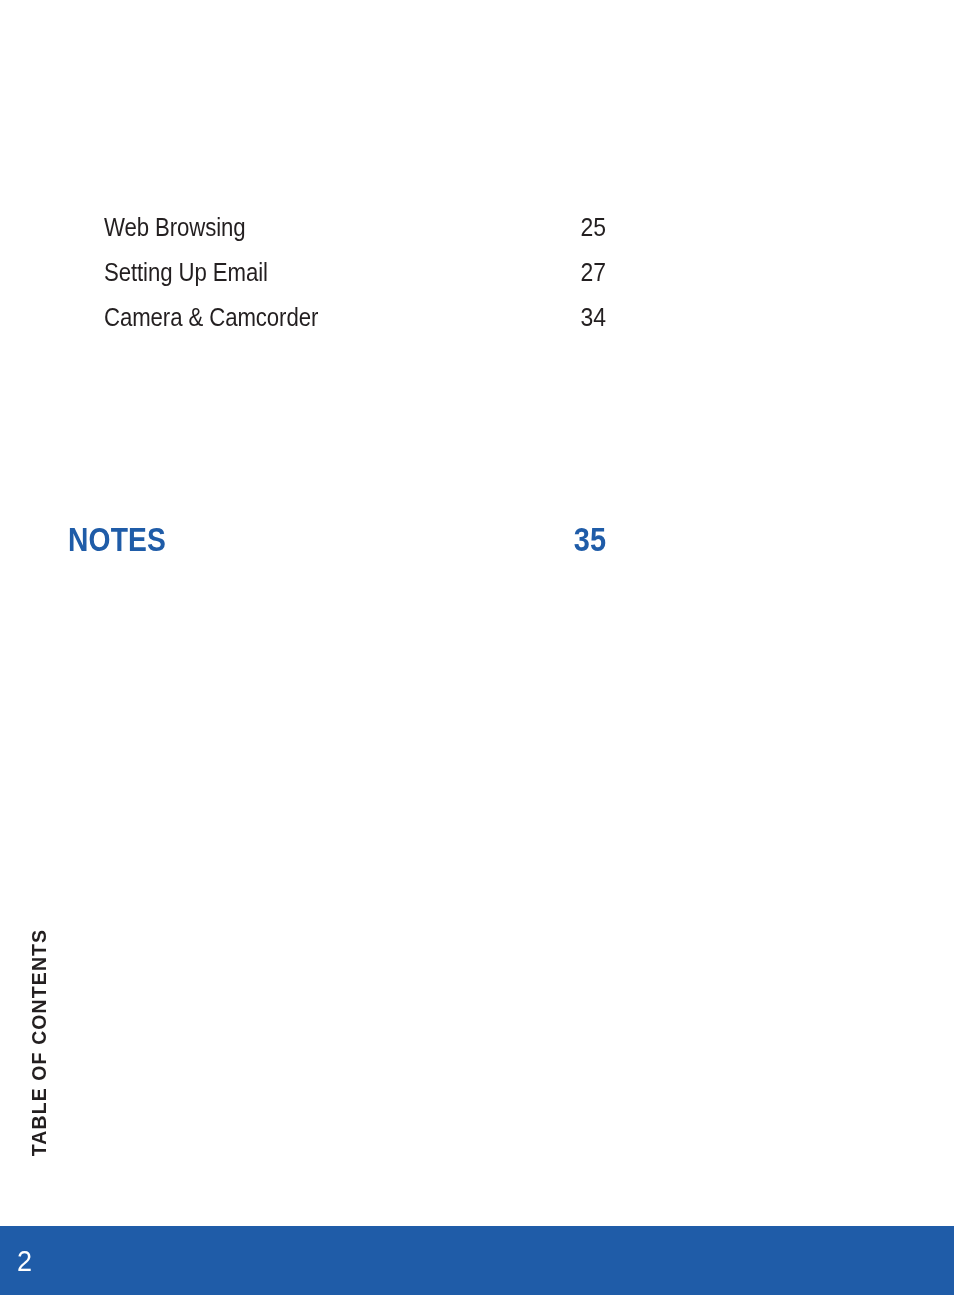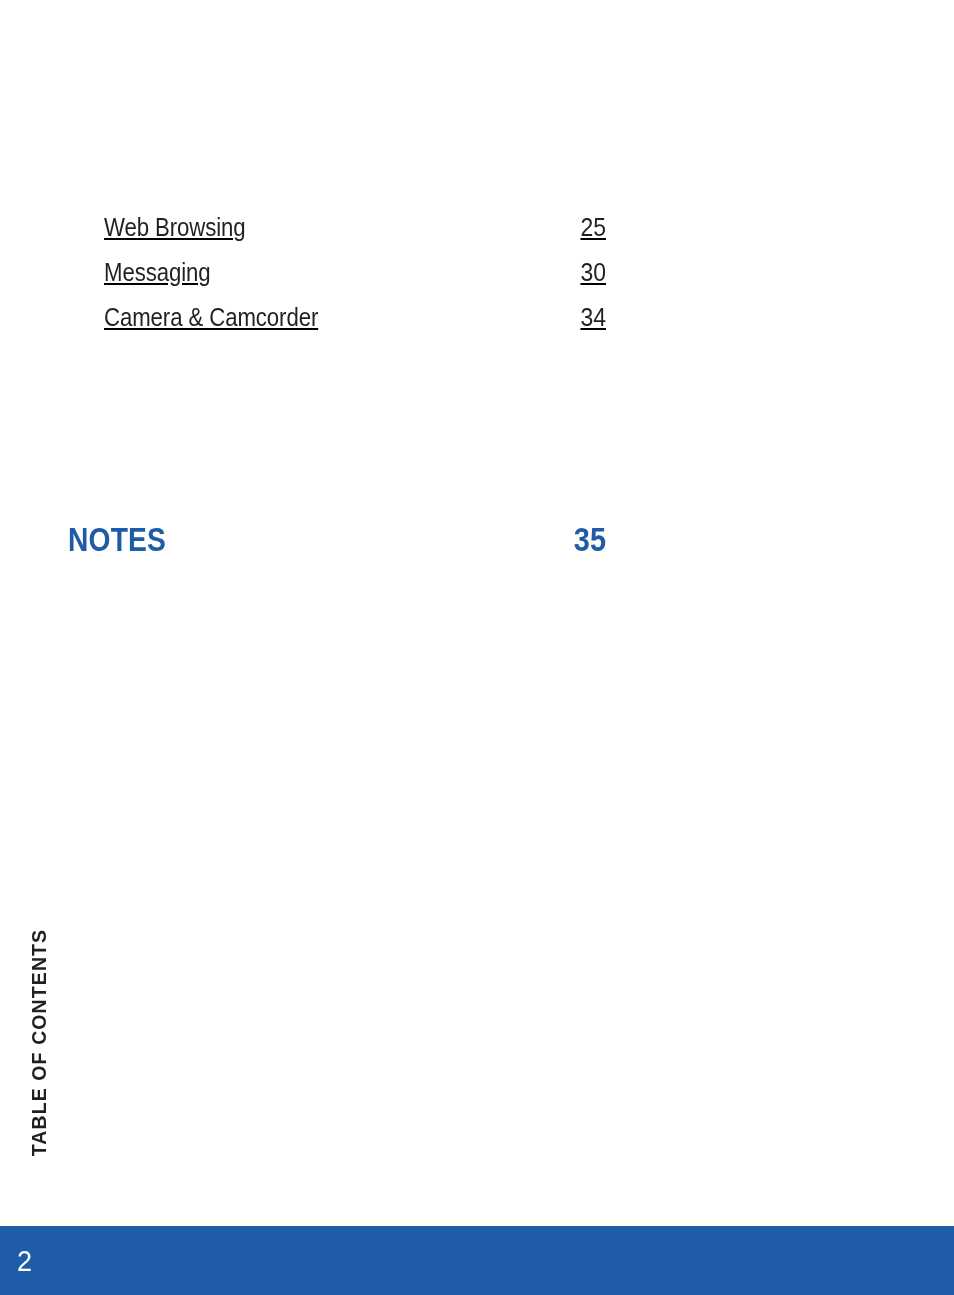--- a/index.html
+++ b/index.html
@@ -26,21 +26,20 @@
     position: absolute;
     left: 104px;
     top: 205px;
     width: 502px;
   }
   .toc-row {
     display: flex;
     align-items: baseline;
     height: 45px;
     line-height: 45px;
-    text-decoration: underline;
   }
   .toc-label {
     flex: 1 1 auto;
     font-size: 25.5px;
     color: #231f20;
     letter-spacing: -0.1px;
     transform: scaleX(0.87);
     transform-origin: left center;
     white-space: nowrap;
   }
@@ -132,25 +131,25 @@
 
 <div class="page">
 
   <div class="toc-list">
 
     <div class="toc-row">
       <span class="toc-label">Web Browsing</span>
       <span class="toc-page">25</span>
     </div>
 
+    <div class="toc-row">
+      <span class="toc-label">Setting Up Email</span>
+      <span class="toc-page">27</span>
+    </div>
 
-    <div class="toc-row">
-      <span class="toc-label">Messaging</span>
-      <span class="toc-page">30</span>
-    </div>
 
 
 
     <div class="toc-row">
       <span class="toc-label">Camera &amp; Camcorder</span>
       <span class="toc-page">34</span>
     </div>
 
   </div>
 

